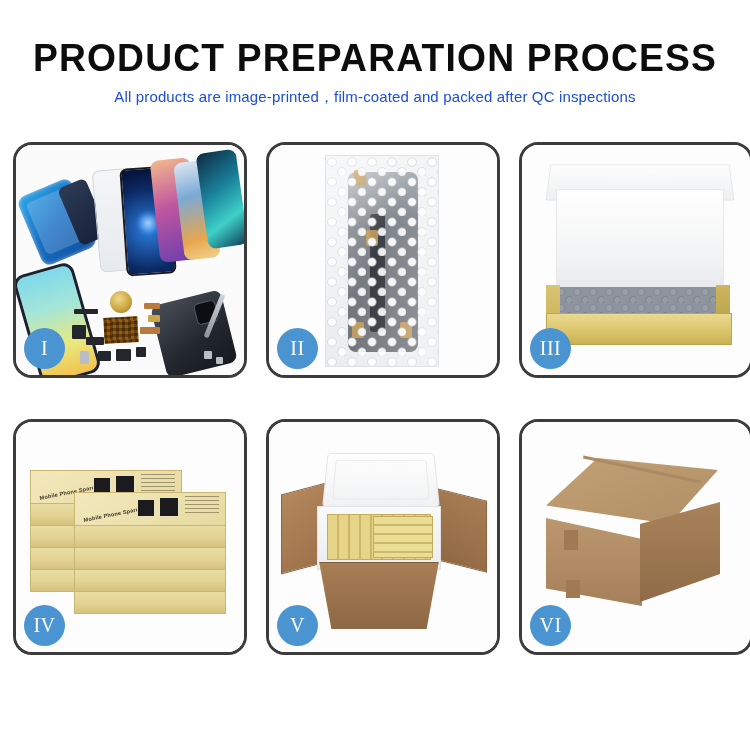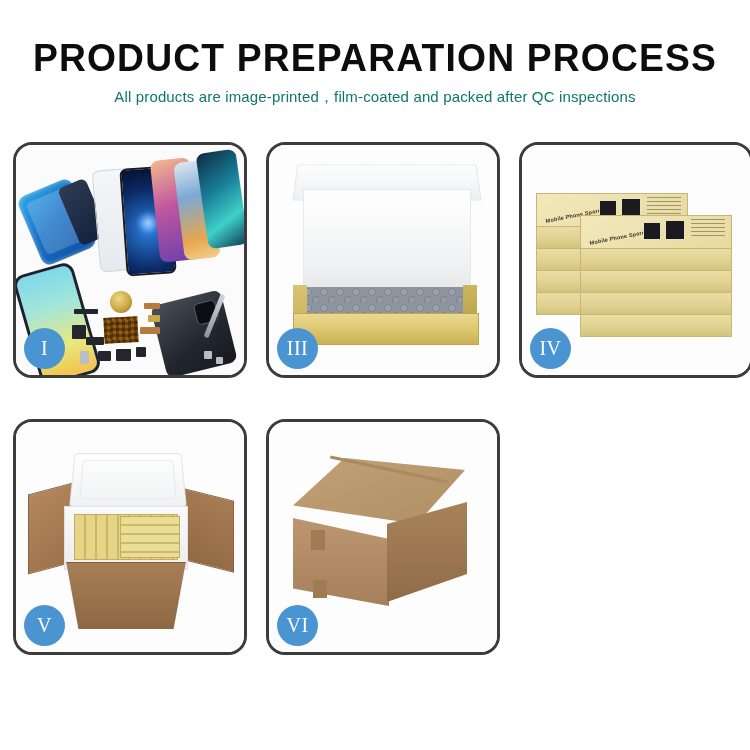--- a/index.html
+++ b/index.html
@@ -31,21 +31,21 @@
     color: #0d0d0d;
     margin: 0;
     transform: scaleX(0.98);
   }
   .subtitle {
     font-family: "Liberation Sans", sans-serif;
     font-size: 15px;
     font-weight: 400;
     letter-spacing: 0.15px;
     line-height: 20px;
-    color: #0f766e;
+    color: #1d4ed8;
     margin: 9px 0 4px 0;
   }
 
   
   .grid {
     position: absolute;
     top: 142px;
     left: 13px;
     width: 724px;
     display: grid;
@@ -377,20 +377,35 @@
       <div class="ic dark" style="left:100px; top:204px; width:15px; height:12px;"></div>
       <div class="ic dark" style="left:120px; top:202px; width:10px; height:10px;"></div>
       <div class="ic copper" style="left:124px; top:182px; width:20px; height:7px;"></div>
       <div class="ic dark" style="left:56px;  top:180px; width:14px; height:14px;"></div>
       <div class="ic pale" style="left:188px; top:206px; width:8px;  height:8px;"></div>
       <div class="ic pale" style="left:200px; top:212px; width:7px;  height:7px;"></div>
     </div>
     <div class="badge">I</div>
   </div>
 
+  <div class="panel">
+    <div class="panel-stage">
+      <div class="bw-bag">
+        <div class="bw-part"></div>
+        <div class="bw-flex"></div>
+        <div class="bw-tab" style="left:28px; top:14px;"></div>
+        <div class="bw-tab" style="left:40px; top:74px;"></div>
+        <div class="bw-tab" style="left:26px; top:166px;"></div>
+        <div class="bw-tab" style="left:74px; top:166px;"></div>
+        <div class="bw-bubbles"></div>
+        <div class="bw-overlay"></div>
+      </div>
+    </div>
+    <div class="badge">II</div>
+  </div>
 
   <div class="panel">
     <div class="panel-stage">
       <div class="b3-lid"></div>
       <div class="b3-foam"></div>
       <div class="b3-bubble-row"></div>
       <div class="b3-left-wall"></div>
       <div class="b3-right-wall"></div>
       <div class="b3-front"></div>
     </div>

